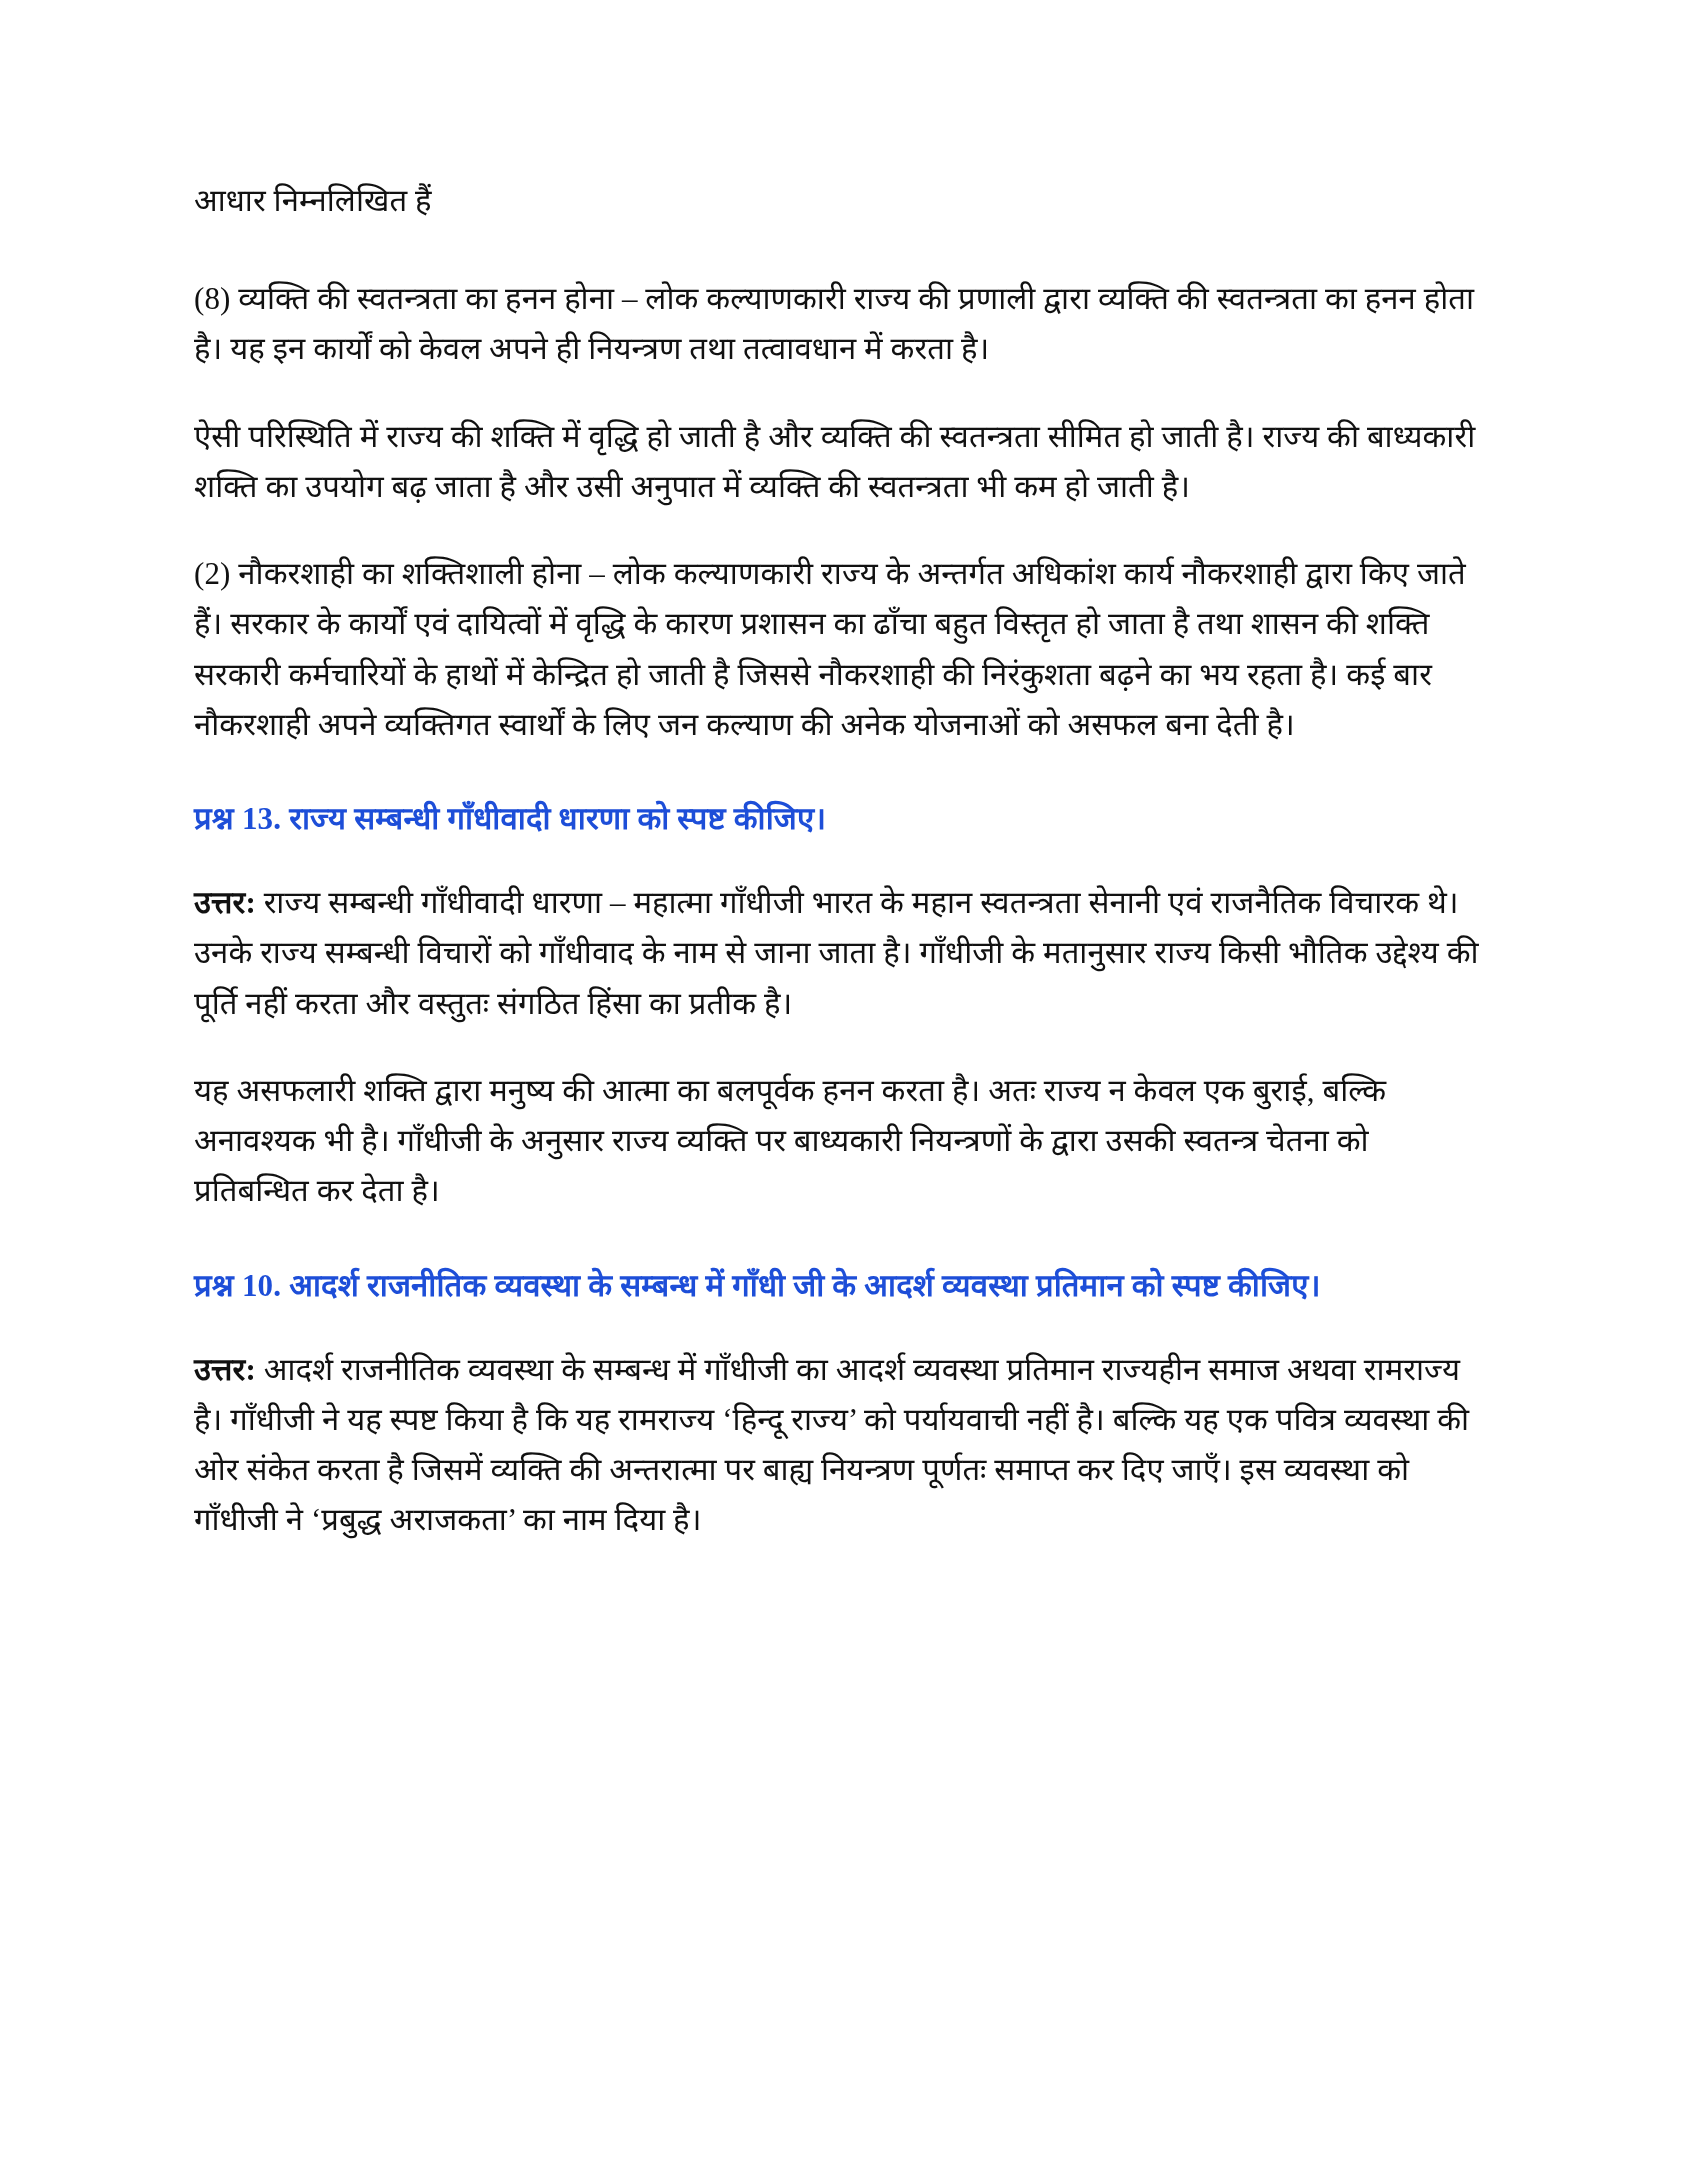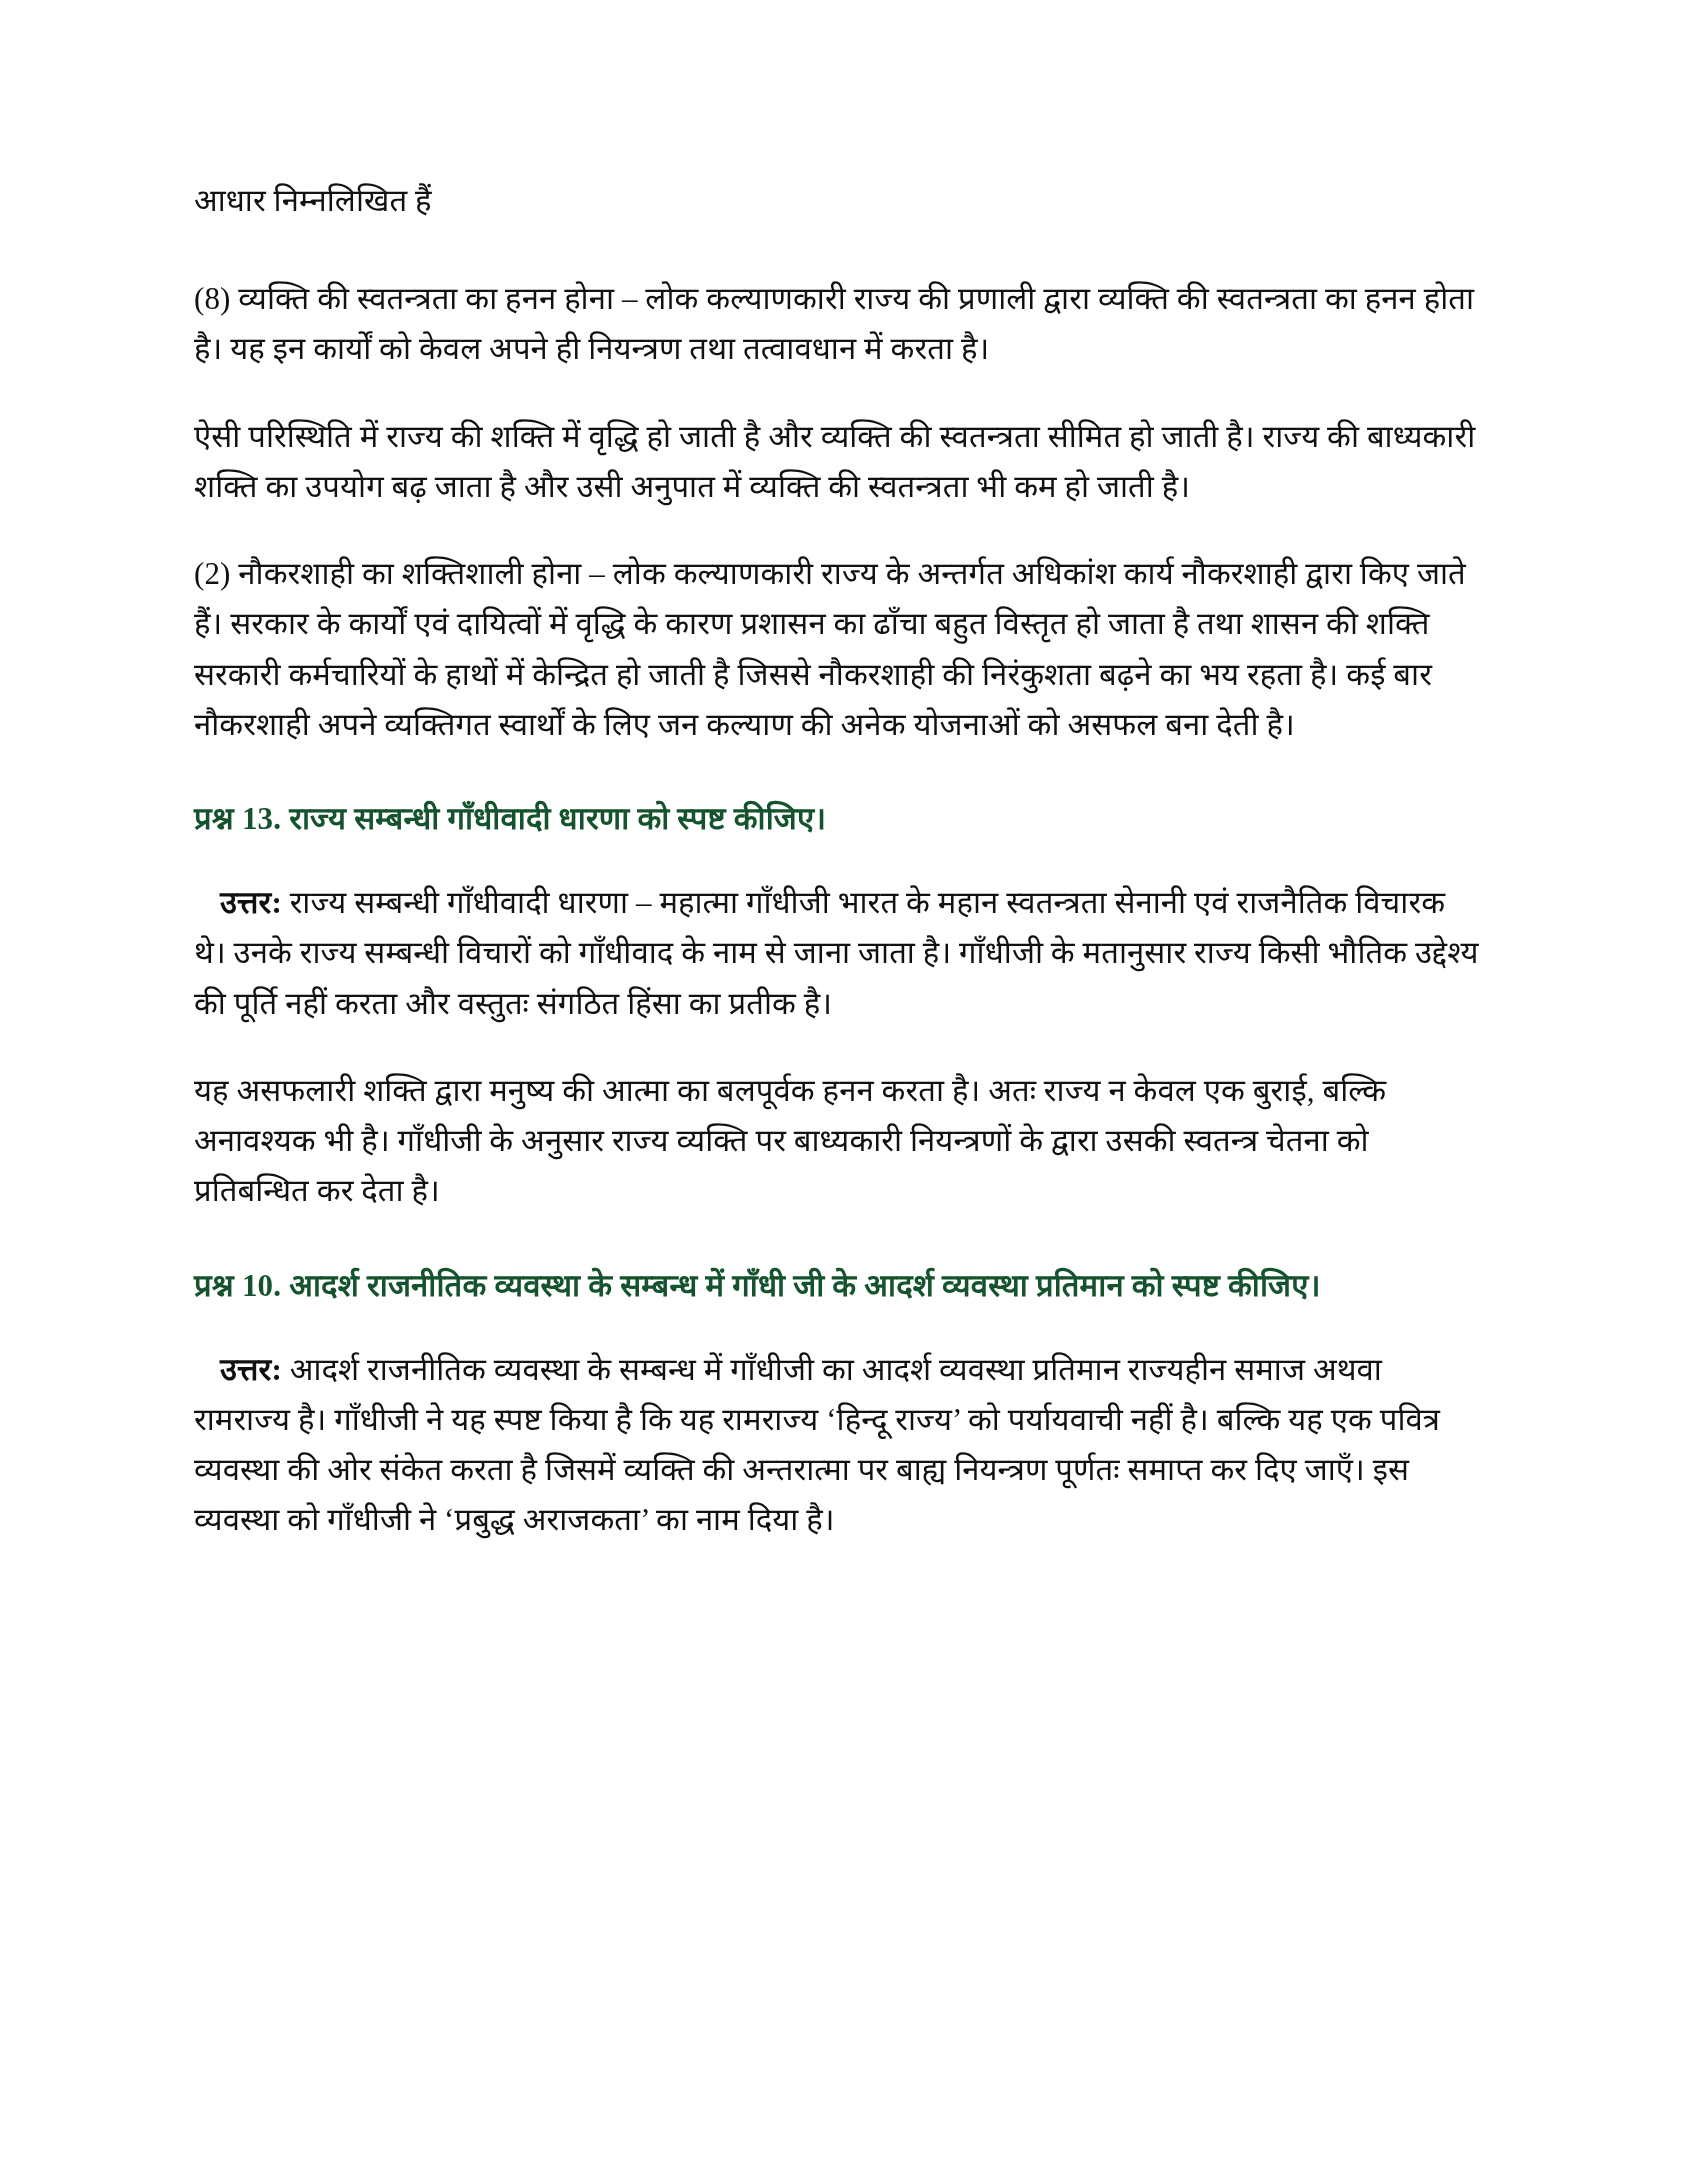--- a/index.html
+++ b/index.html
@@ -34,27 +34,26 @@
     color: #111111;
     margin: 0 0 37px 0;
     text-align: left;
     letter-spacing: 0.1px;
     font-weight: 400;
   }
   .heading {
     font-size: 31px;
     line-height: 1.62;
     font-weight: 700;
-    color: #14532d;
+    color: #1d4ed8;
     margin: 44px 0 34px 0;
     letter-spacing: 0.2px;
   }
   .lead {
     font-weight: 700;
-    margin-left: 26px;
   }
   .first-line {
     margin-bottom: 48px;
   }
 </style>
 </head>
 <body>
 
 <div class="page">
   <div class="content">

